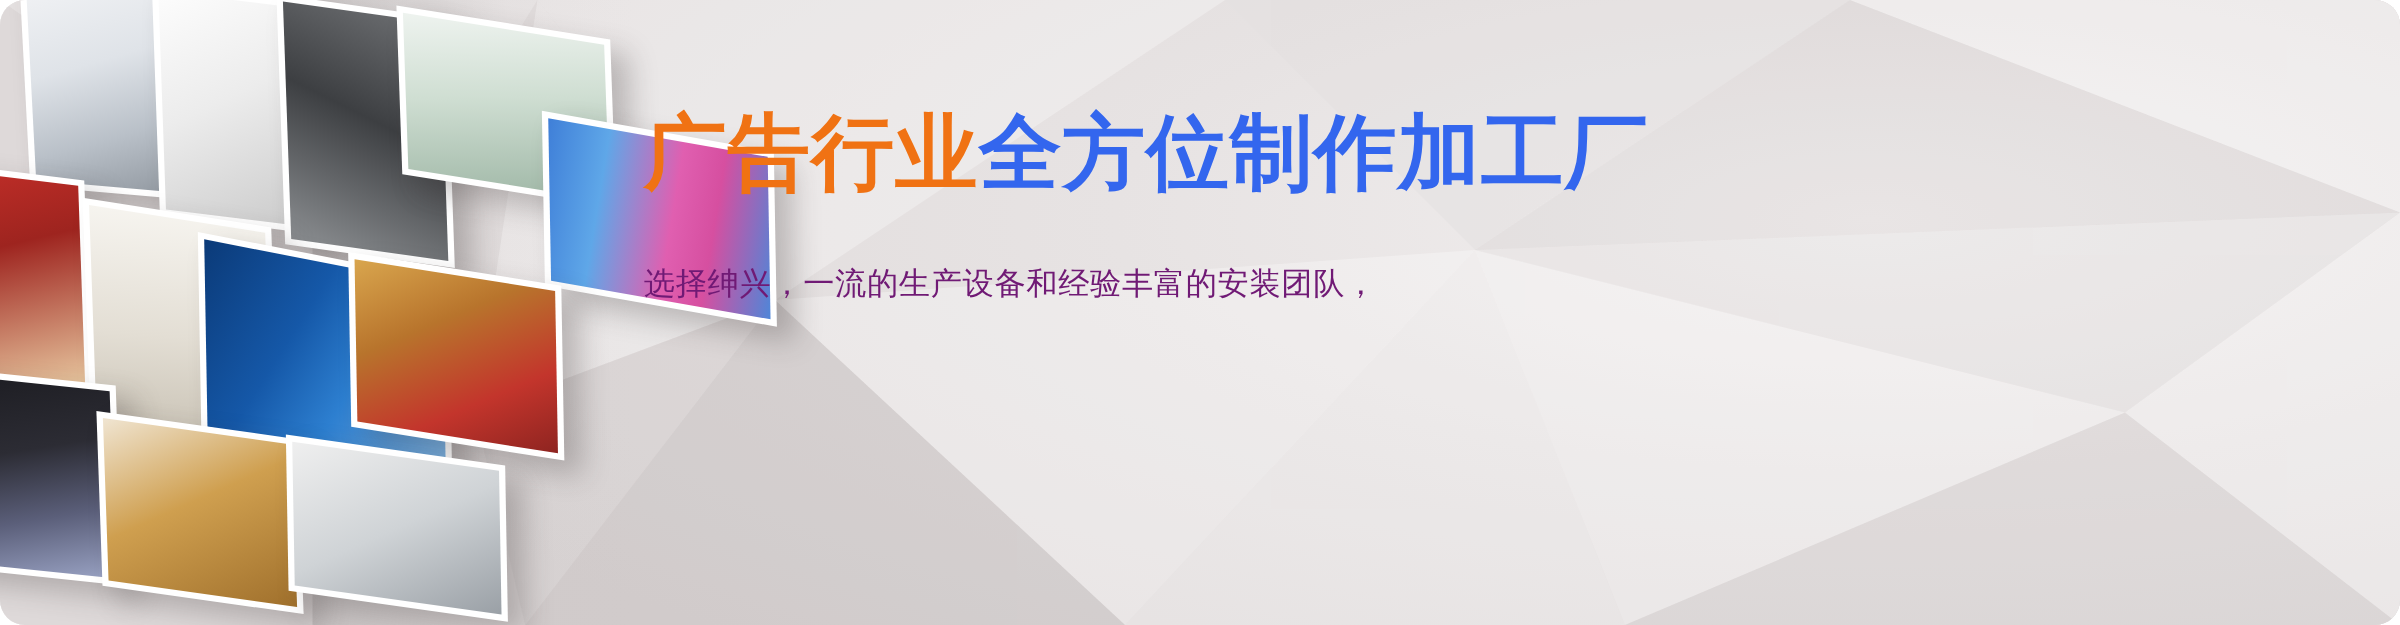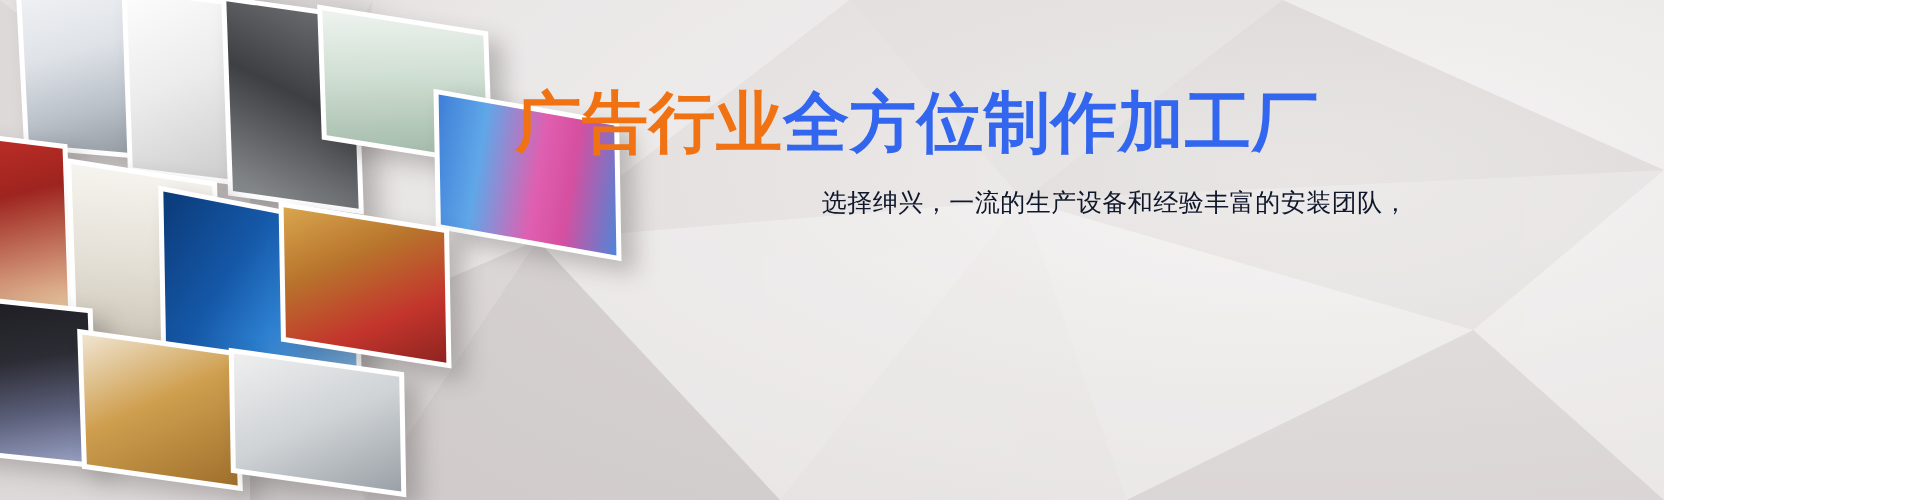--- a/index.html
+++ b/index.html
@@ -3,24 +3,25 @@
 <meta charset="utf-8">
 <title>Banner</title>
 <style>
   html,body{margin:0;padding:0;}
   body{
     font-family:"Liberation Sans","DejaVu Sans",sans-serif;
     background:#ffffff;
   }
   #banner{
     position:relative;
-    width:1664px;
+    width:1920px;
     height:500px;
     overflow:hidden;
     background:#e9e6e6;
+    border-radius:20px;
   }
 
   
   .bg-base{
     position:absolute; inset:0;
     background:
       radial-gradient(ellipse 70% 90% at 78% 35%, #f2efef 0%, #e7e3e3 45%, #ded9d9 100%),
       linear-gradient(110deg,#efecec 0%,#e8e4e4 50%,#dcd7d7 100%);
   }
   .poly{position:absolute; inset:0;}
@@ -39,27 +40,26 @@
     font-weight:bold;
     letter-spacing:1px;
     white-space:nowrap;
     margin:0 0 0 0;
     font-family:"DejaVu Sans","Liberation Sans",sans-serif;
   }
   .headline .seg-a{color:#f07213;}
   .headline .seg-b{color:#3366ee;}
 
   .subline{
-    margin-top:24px;
+    margin-top:48px;
     font-size:25px;
     line-height:1.72;
-    color:#0f172a;
+    color:#701a75;
     letter-spacing:0.5px;
     font-family:"DejaVu Sans","Liberation Sans",sans-serif;
-    text-align:center;
   }
   .subline div{white-space:nowrap;}
 
   
   .collage{
     position:absolute;
     left:-20px; top:-30px;
     width:470px; height:560px;
     perspective:900px;
   }

